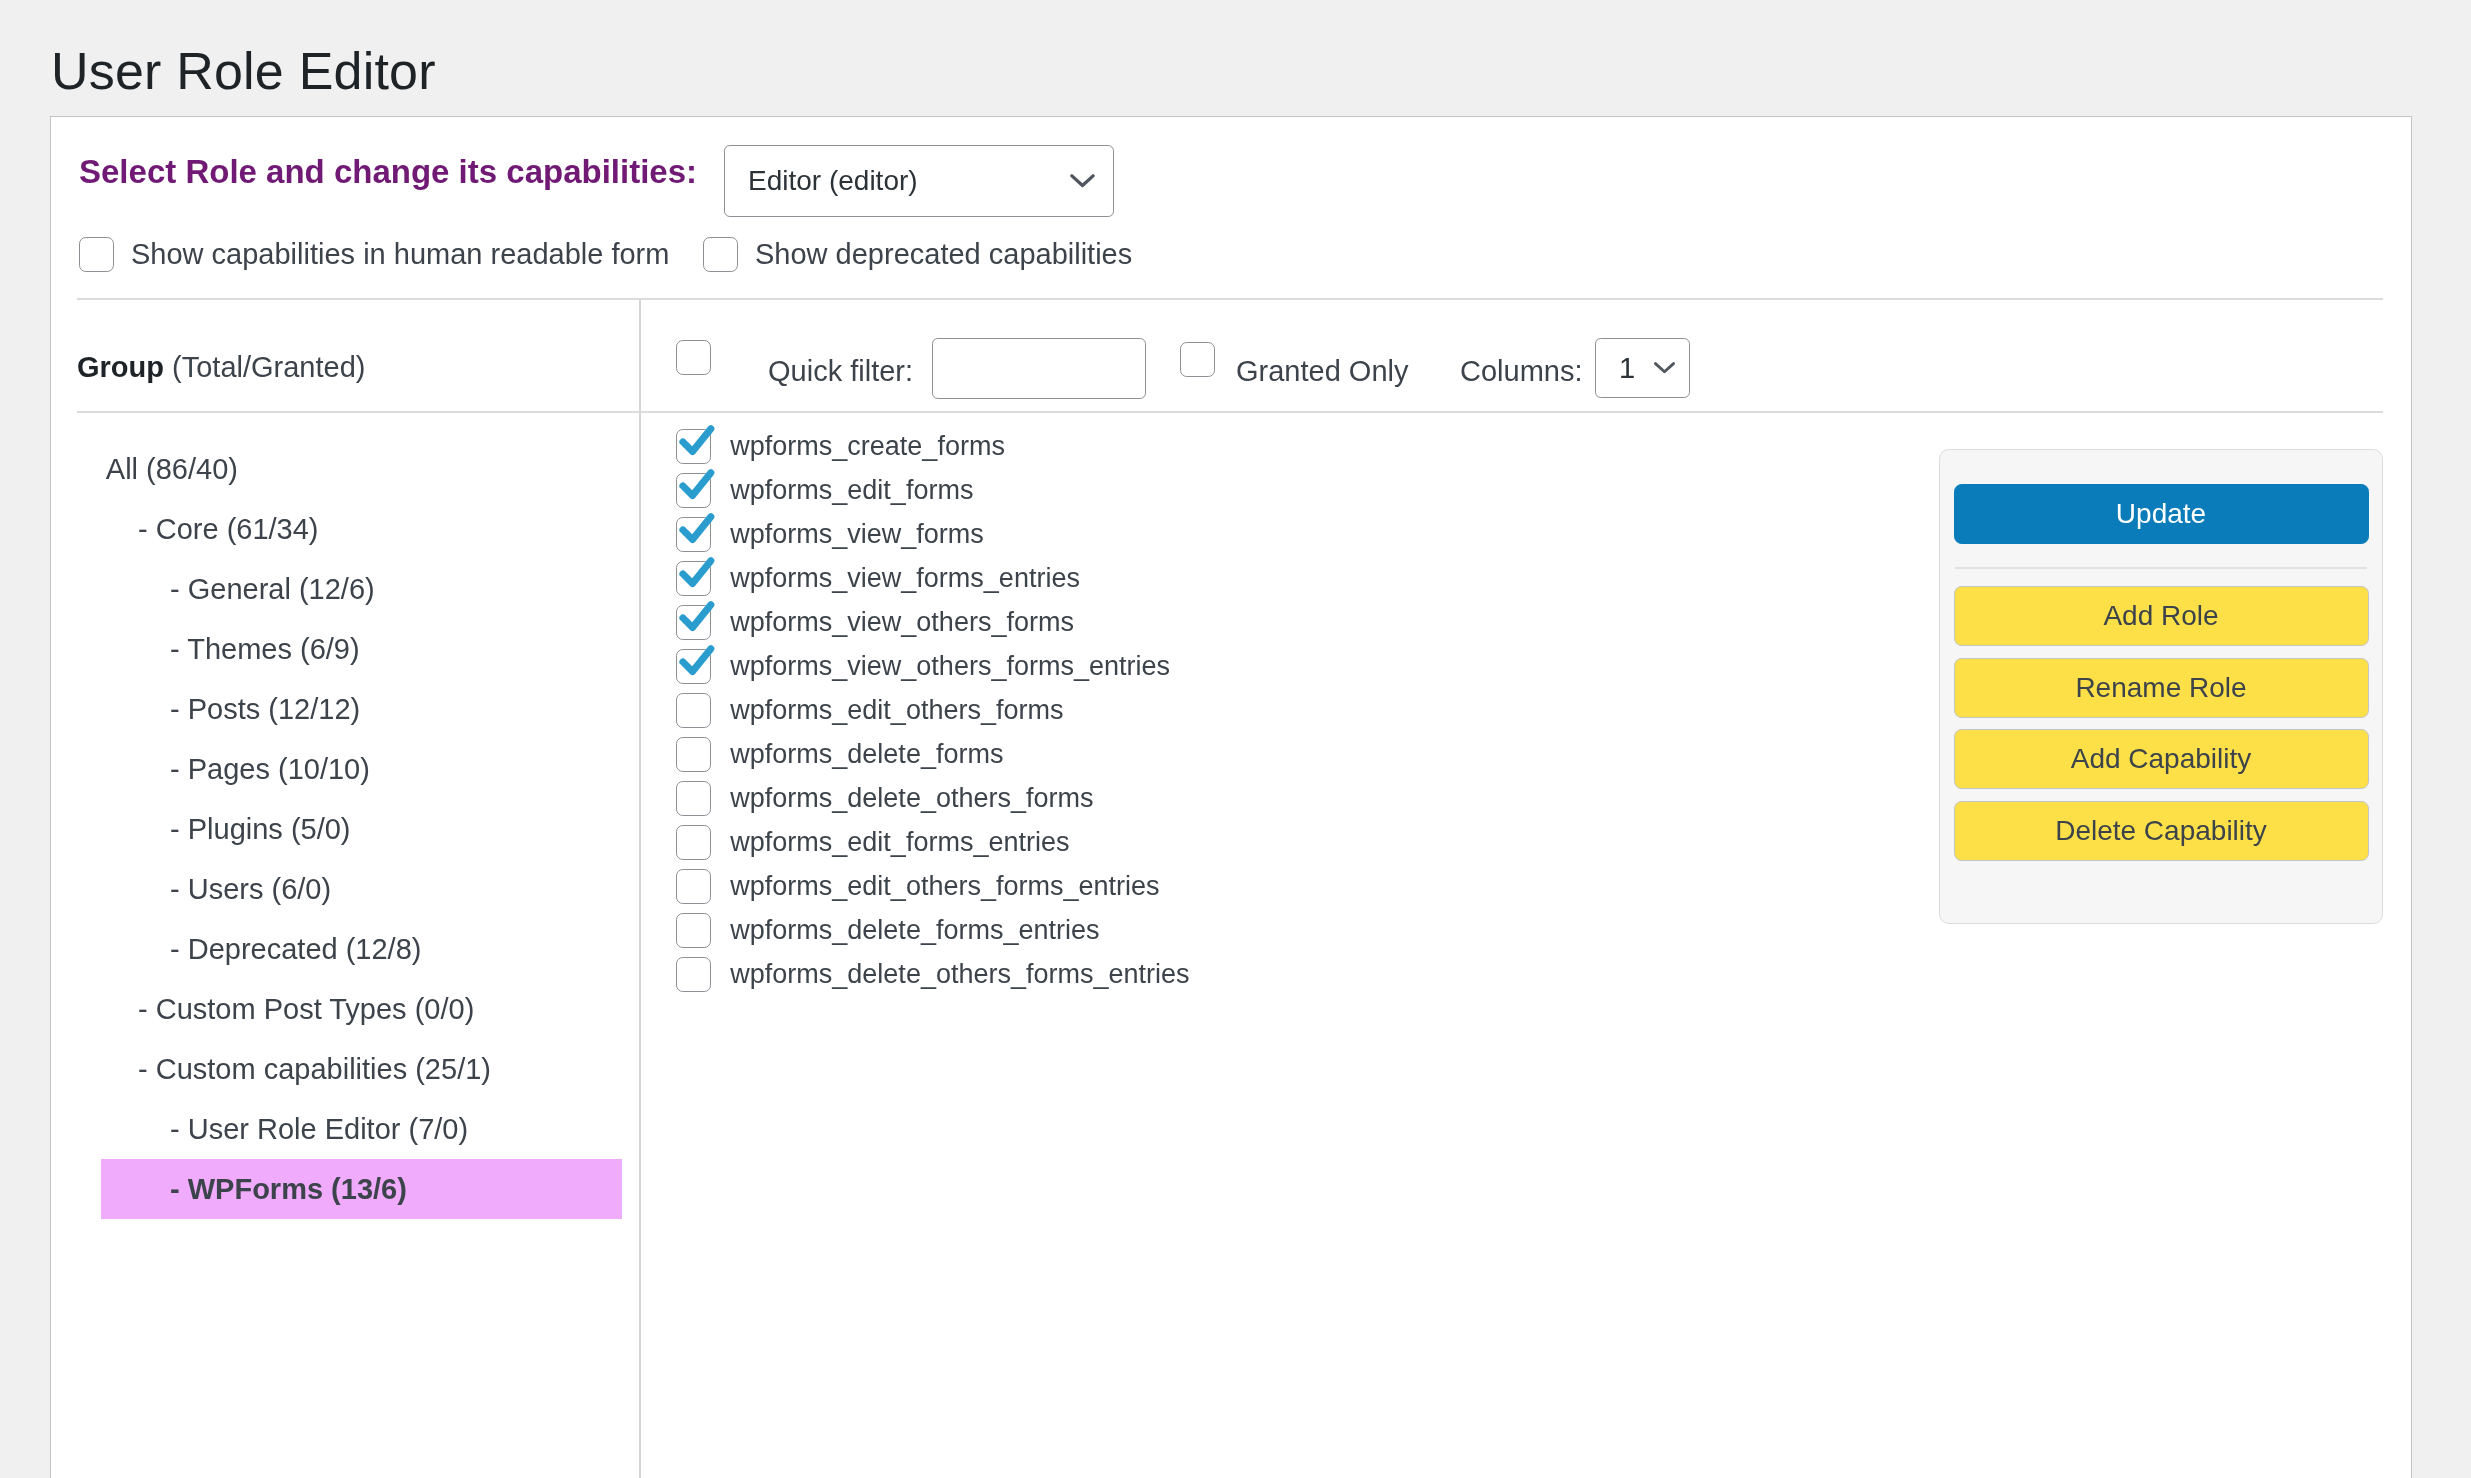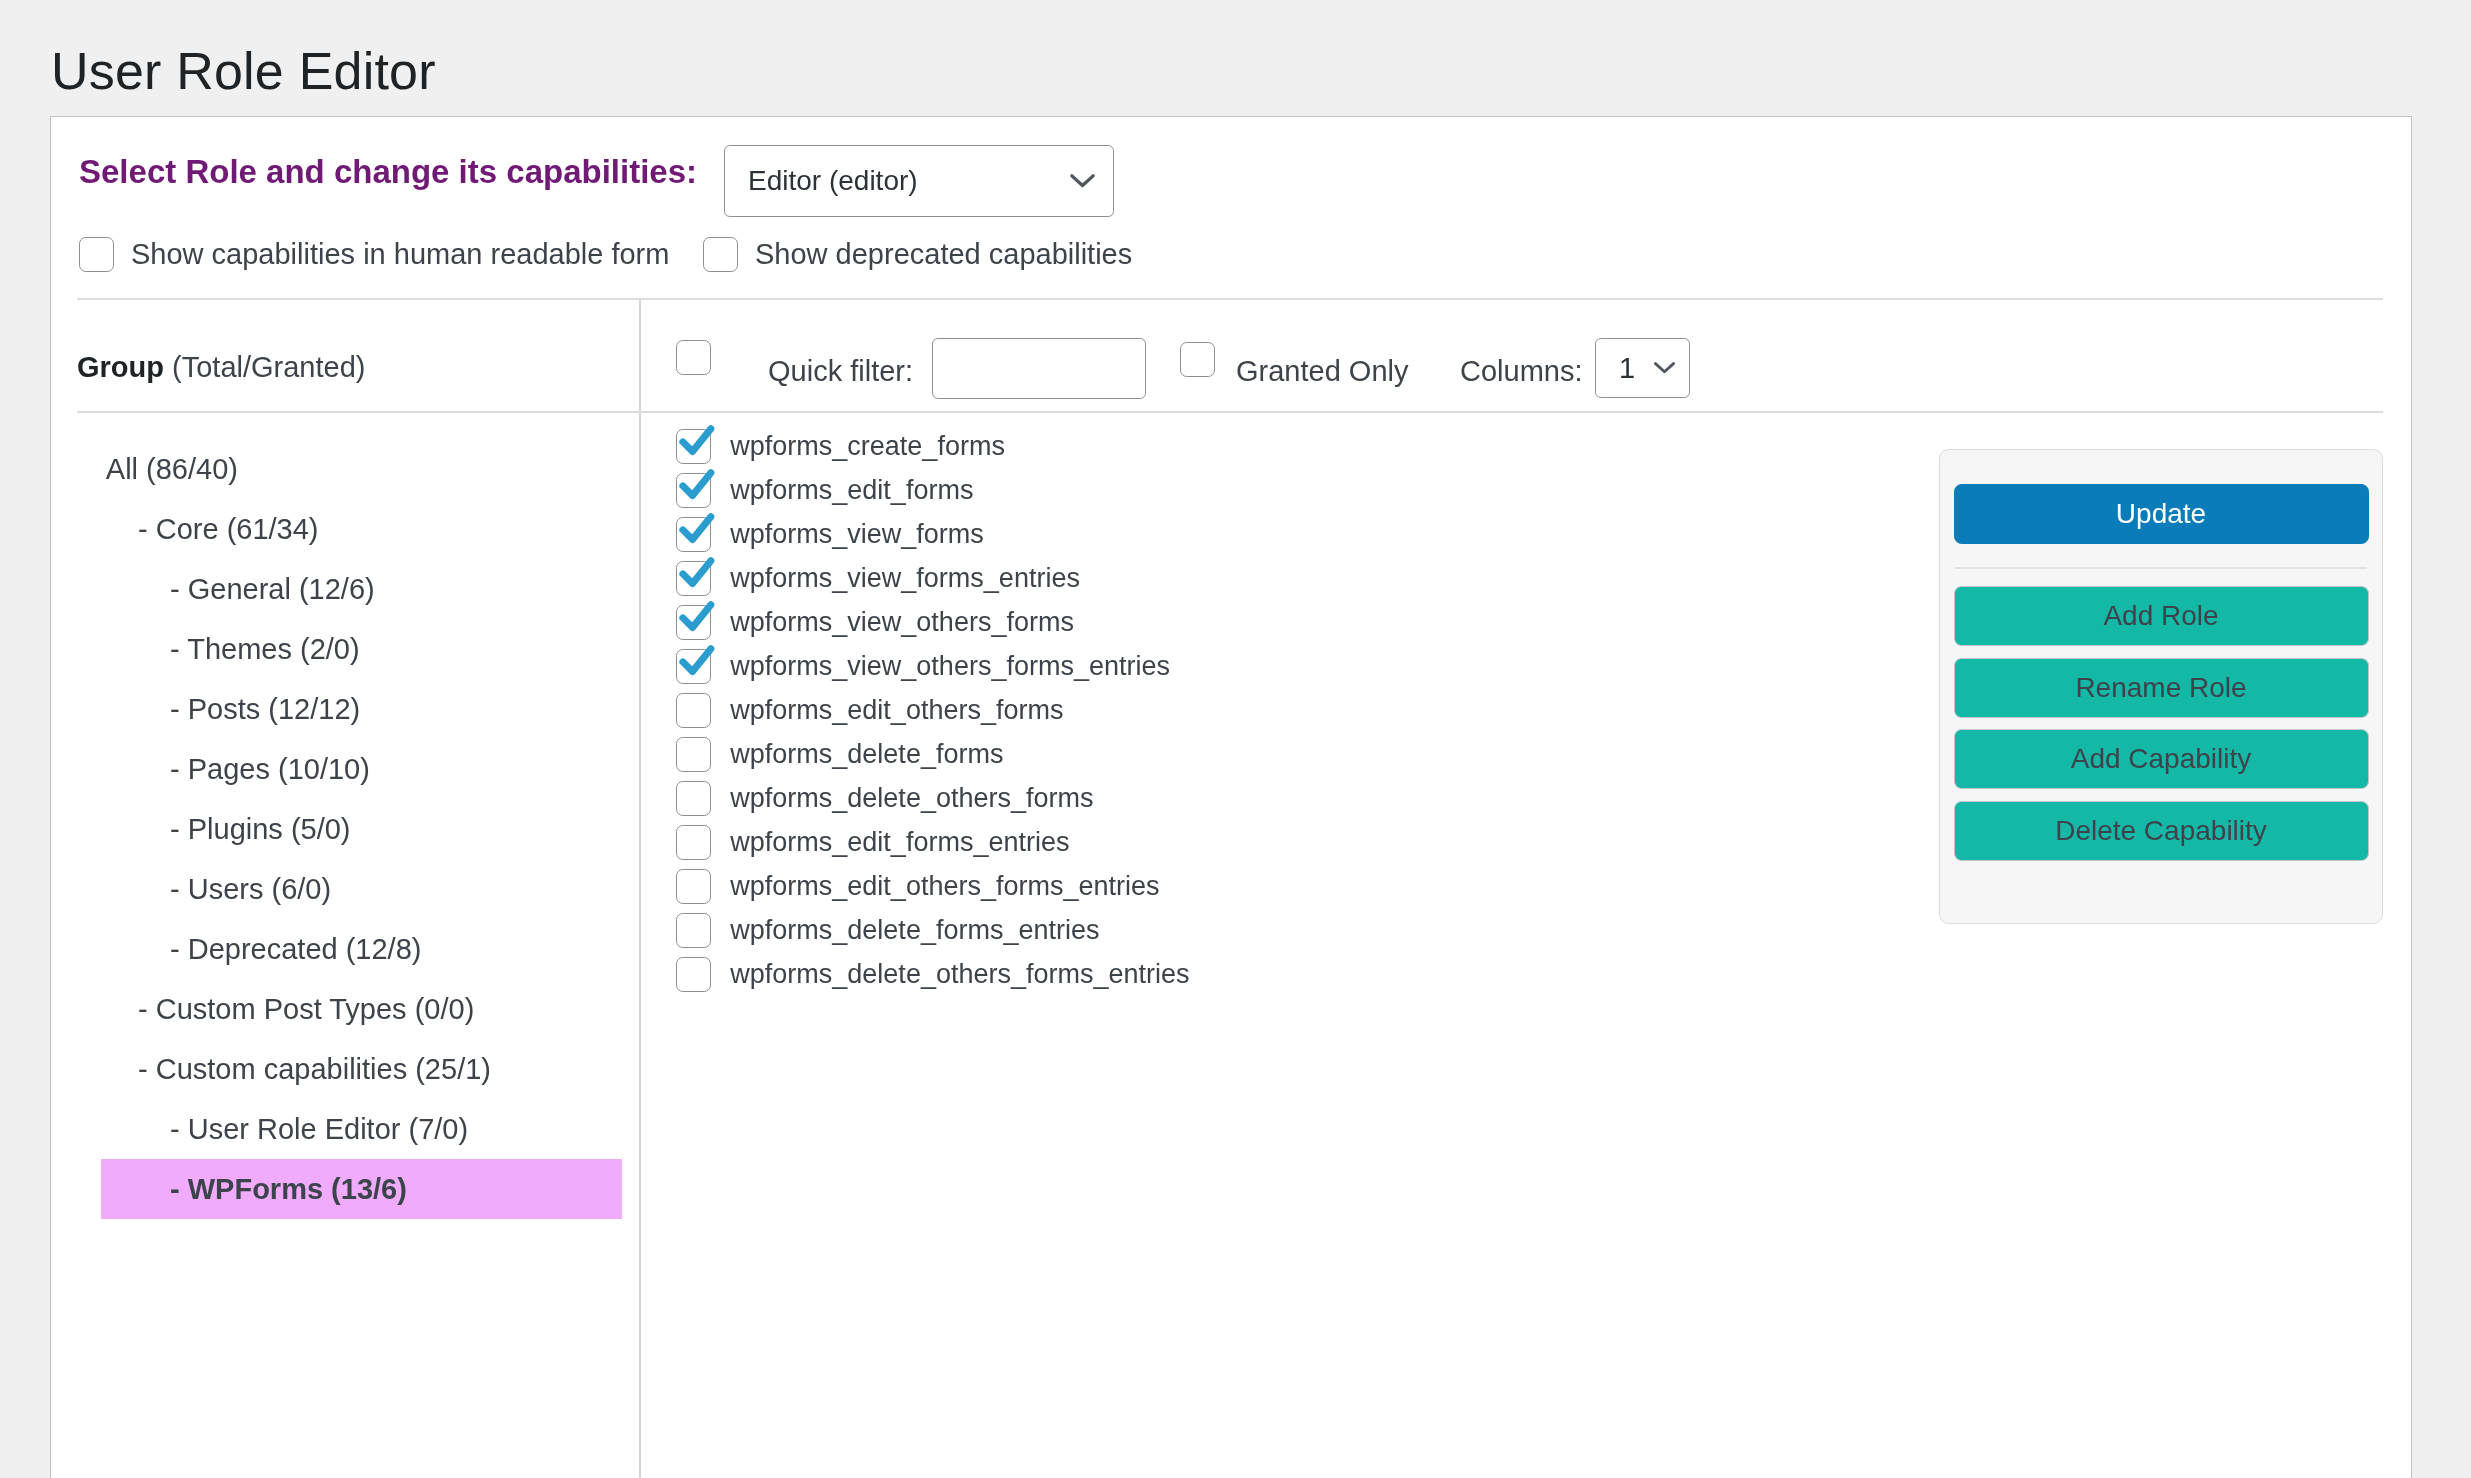--- a/index.html
+++ b/index.html
@@ -75,21 +75,21 @@
   .actions-panel{
     position:absolute;left:1939px;top:449px;width:444px;height:475px;
     box-sizing:border-box;background:#f6f6f6;border:1.9px solid #dcdcde;border-radius:9.7px;
     padding:34px 13.5px 0;
   }
   .btn{
     box-sizing:border-box;display:block;width:100%;height:60px;border-radius:7.7px;
     font-size:28px;font-family:inherit;cursor:pointer;text-align:center;line-height:56px;
   }
   .btn-primary{background:#0a7cba;border:1.9px solid #0a7cba;color:#fff;}
-  .btn-secondary{background:#14b8a6;border:1.9px solid #c3c4c7;color:#3c434a;margin-bottom:11.6px;}
+  .btn-secondary{background:#fde047;border:1.9px solid #c3c4c7;color:#3c434a;margin-bottom:11.6px;}
   .actions-sep{height:1.9px;background:#e2e2e3;margin:23px 1.9px 17.4px;}
 </style>
 </head>
 <body>
 
 <div class="stage">
 
   <h1 class="page-title">User Role Editor</h1>
 
   <div class="panel"></div>
@@ -120,21 +120,21 @@
       <div class="group-row indent-0">
       <span>All (86/40)</span>
     </div>
       <div class="group-row indent-1">
       <span>- Core (61/34)</span>
     </div>
       <div class="group-row indent-2">
       <span>- General (12/6)</span>
     </div>
       <div class="group-row indent-2">
-      <span>- Themes (2/0)</span>
+      <span>- Themes (6/9)</span>
     </div>
       <div class="group-row indent-2">
       <span>- Posts (12/12)</span>
     </div>
       <div class="group-row indent-2">
       <span>- Pages (10/10)</span>
     </div>
       <div class="group-row indent-2">
       <span>- Plugins (5/0)</span>
     </div>

